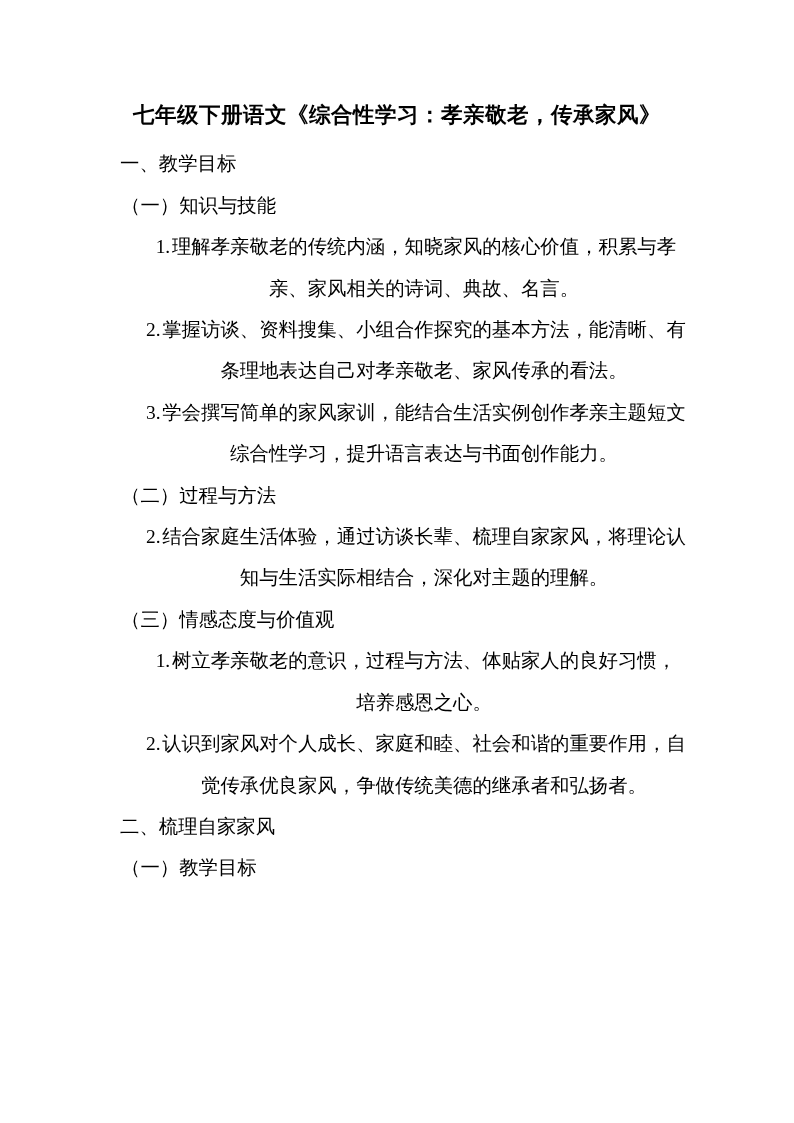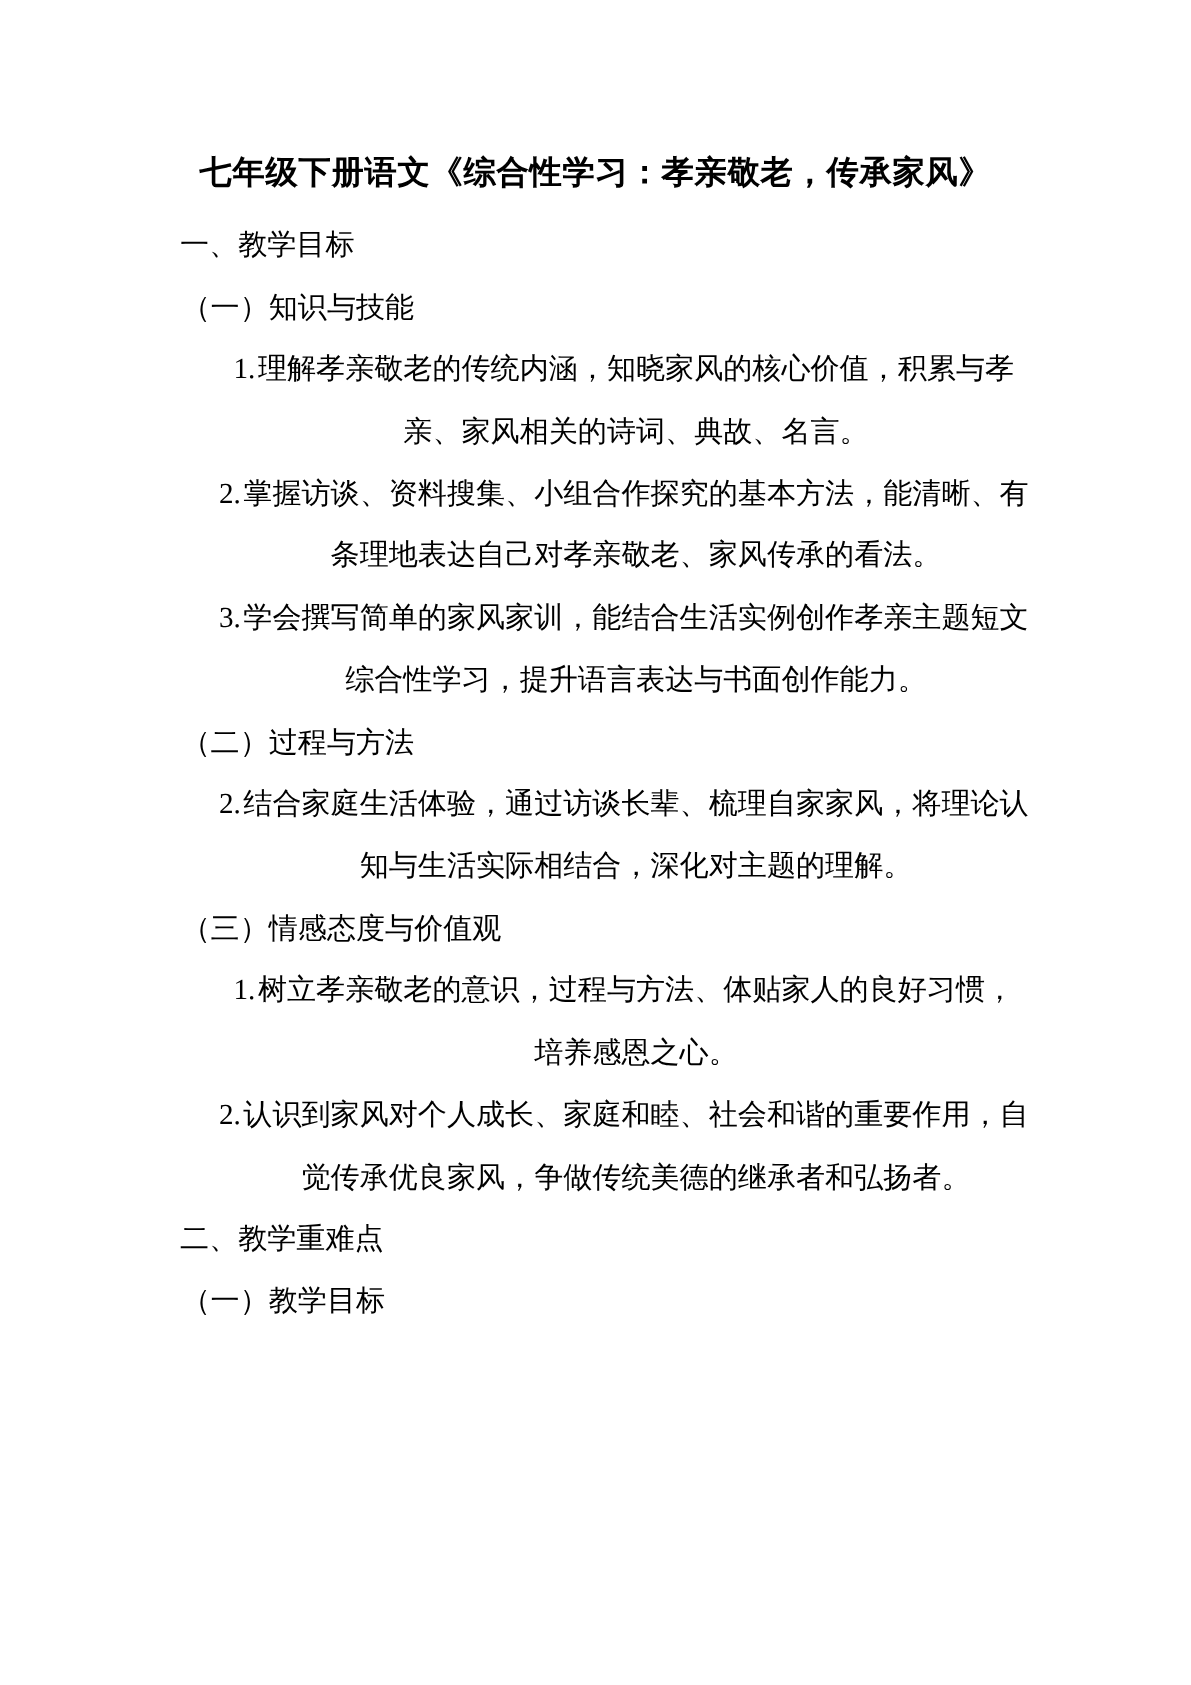--- a/index.html
+++ b/index.html
@@ -78,17 +78,17 @@
 知与生活实际相结合，深化对主题的理解。</span></p>
 
   <p class="blk h2">（三）情感态度与价值观</p>
 
   <p class="blk li"><span class="li-num">1.</span><span class="li-text">树立孝亲敬老的意识，过程与方法、体贴家人的良好习惯，
 培养感恩之心。</span></p>
 
   <p class="blk li"><span class="li-num">2.</span><span class="li-text">认识到家风对个人成长、家庭和睦、社会和谐的重要作用，自
 觉传承优良家风，争做传统美德的继承者和弘扬者。</span></p>
 
-  <p class="blk h1">二、教学重难点</p>
+  <p class="blk h1">二、梳理自家家风</p>
 
   <p class="blk h2">（一）教学目标</p>
 
 </div>
 
 </body></html>

